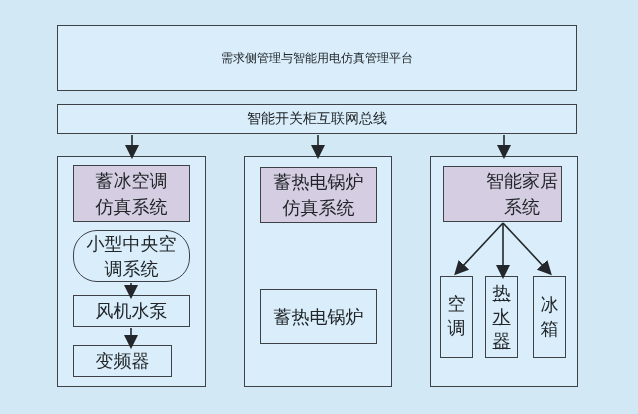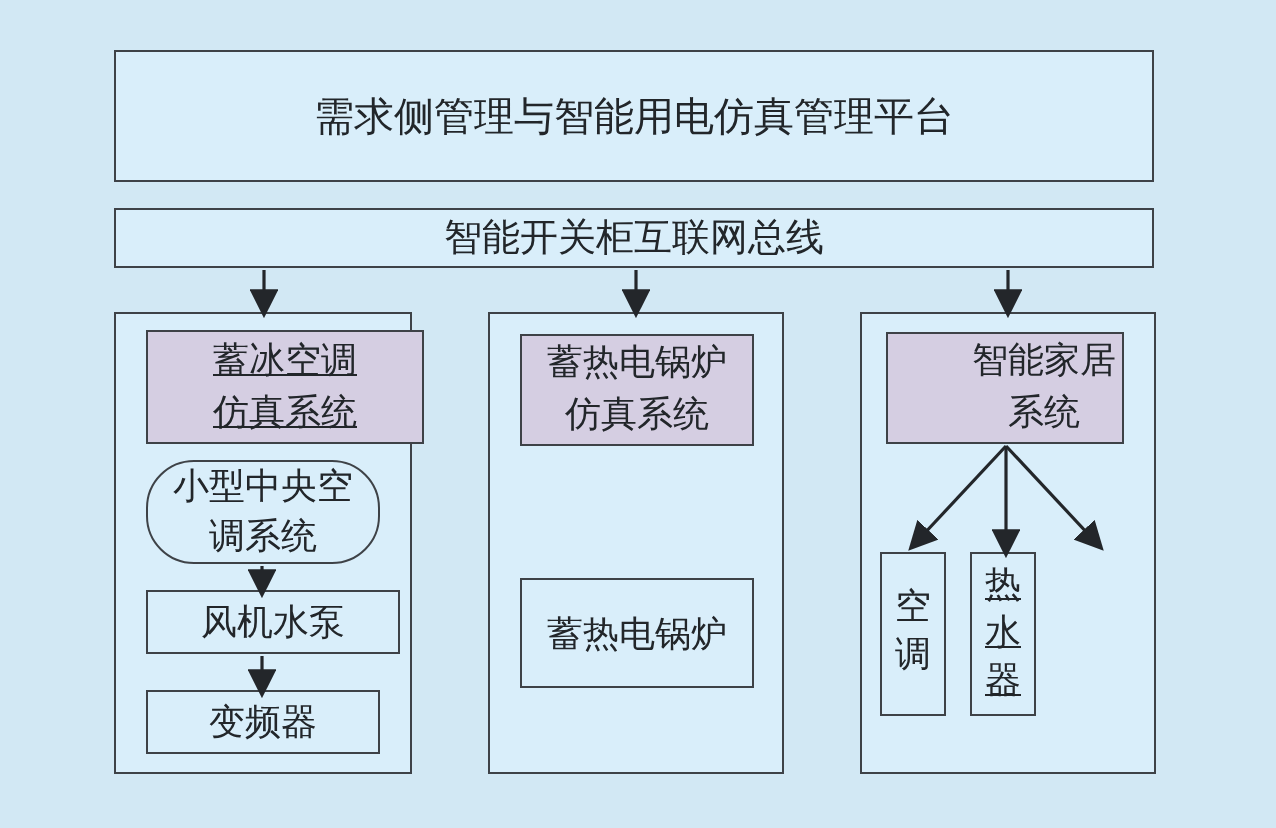--- a/index.html
+++ b/index.html
@@ -27,31 +27,31 @@
     background:var(--fill);
     border:1.6px solid var(--border);
     display:flex;
     align-items:center;
     justify-content:center;
     text-align:center;
     white-space:pre-line;
   }
   .pink{background:var(--pink);}
   .outer{background:var(--fill);}
-  .platform{left:57px;top:25px;width:520px;height:66px;font-size:20px;}
-  .bus{left:57px;top:104px;width:520px;height:30px;font-size:19px;}
+  .platform{left:57px;top:25px;width:520px;height:66px;font-size:12px;}
+  .bus{left:57px;top:104px;width:520px;height:30px;font-size:14px;}
   .col1{left:57px;top:156px;width:149px;height:231px;}
   .col2{left:244px;top:156px;width:148px;height:231px;}
   .col3{left:430px;top:156px;width:148px;height:231px;}
-  .hdr1{left:73px;top:165px;width:139px;height:57px;font-size:18px;line-height:26px;text-decoration:underline;}
+  .hdr1{left:73px;top:165px;width:117px;height:57px;font-size:18px;line-height:26px;}
   .hdr2{left:260px;top:167px;width:117px;height:56px;font-size:18px;line-height:26px;}
   .hdr3{left:443px;top:166px;width:119px;height:56px;font-size:18px;line-height:26px;padding-left:39px;}
   .centralac{left:73px;top:230px;width:117px;height:52px;font-size:18px;line-height:25px;border-radius:24px;}
-  .fanpump{left:73px;top:295px;width:127px;height:32px;font-size:18px;}
-  .inverter{left:73px;top:345px;width:117px;height:32px;font-size:18px;}
+  .fanpump{left:73px;top:295px;width:117px;height:32px;font-size:18px;}
+  .inverter{left:73px;top:345px;width:99px;height:32px;font-size:18px;}
   .boiler{left:260px;top:289px;width:117px;height:55px;font-size:18px;}
   .vbox{width:33px;height:82px;top:276px;font-size:18px;line-height:24px;word-break:break-all;}
   .vac{left:440px;font-family:Liberation Mono, monospace;}
   .vheater{left:485px;text-decoration:underline;}
   .vfridge{left:533px;}
   .connectors{
     position:absolute;left:0;top:0;width:638px;height:414px;
     pointer-events:none;
   }
 </style>
@@ -98,20 +98,23 @@
   <div class="box pink hdr3">
     <span>智能家居
 系统</span>
   </div>
   <div class="box vbox vac">
     <span>空调</span>
   </div>
   <div class="box vbox vheater">
     <span>热水器</span>
   </div>
+  <div class="box vbox vfridge">
+    <span>冰箱</span>
+  </div>
 
   <svg class="connectors" viewBox="0 0 638 414" xmlns="http://www.w3.org/2000/svg">
     <defs>
       <marker id="ah" viewBox="0 0 10 10" refX="3" refY="5" markerWidth="9" markerHeight="9" orient="auto">
         <path d="M0,0 L10,5 L0,10 Z" fill="#23262a"></path>
       </marker>
     </defs>
     <g stroke="#23262a" stroke-width="1.6" fill="none">
       <path d="M132,135 L132,149" marker-end="url(#ah)"></path>
       <path d="M318,135 L318,149" marker-end="url(#ah)"></path>

